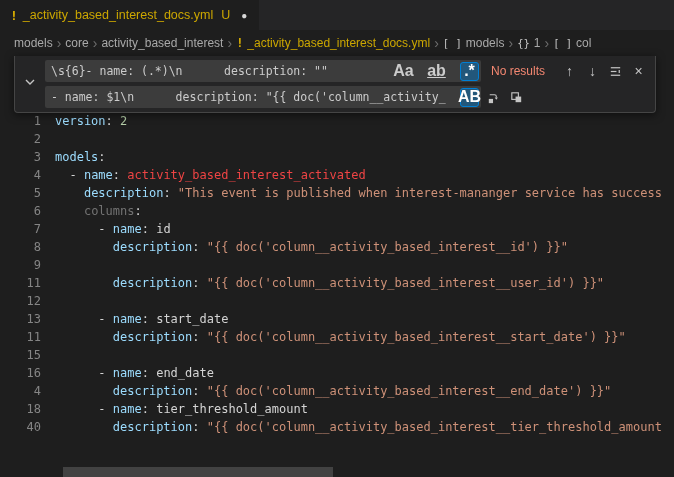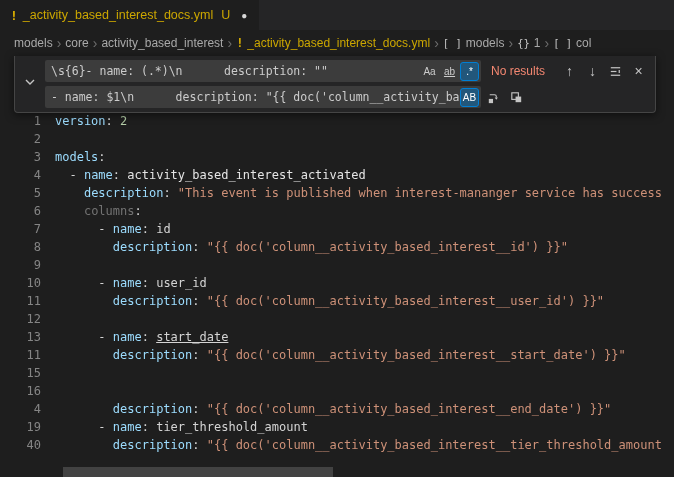--- a/index.html
+++ b/index.html
@@ -51,21 +51,21 @@
   .fw-input {
     background: #3c3c3c; height: 22px; display: flex; align-items: center;
     padding: 0 2px 0 6px; border-radius: 2px; width: 436px; flex: none; overflow: hidden; cursor: text;
   }
   .input-text {
     flex: 1 1 auto; font-family: "DejaVu Sans Mono", monospace; font-size: 11.5px;
     color: #cccccc; white-space: pre; overflow: hidden;
   }
   .opt {
     flex: none; width: 19px; height: 19px; display: flex; align-items: center; justify-content: center;
-    font-size: 10px; color: #cccccc; border-radius: 3px; margin-left: 1px; cursor: pointer;
+    font-size: 16px; color: #cccccc; border-radius: 3px; margin-left: 14px; cursor: pointer; font-weight: bold;
   }
   .opt-word { text-decoration: underline; }
   .opt.active { border: 1px solid #007fd4; background: rgba(0,127,212,0.42); color: #ffffff; }
   .results { color: #f48771; font-size: 12px; margin-left: 10px; white-space: nowrap; }
   .spacer { flex: 1; }
   .icon-btn {
     width: 21px; height: 21px; display: flex; align-items: center; justify-content: center;
     color: #c5c5c5; font-size: 14px; border-radius: 3px; margin-left: 2px; cursor: pointer;
   }
   .icon-btn svg { display: block; }
@@ -117,35 +117,34 @@
         <span>col</span>
       </span>
     </div>
 
   <div class="editor-area">
 
     <div class="code">
         <div class="code-line"><span class="ln">1</span><span class="lc"><span style="color: rgb(156, 220, 254);">version</span><span style="color: rgb(212, 212, 212);">: </span><span style="color: rgb(181, 206, 168);">2</span></span></div>
         <div class="code-line"><span class="ln">2</span><span class="lc"></span></div>
         <div class="code-line"><span class="ln">3</span><span class="lc"><span style="color: rgb(156, 220, 254);">models</span><span style="color: rgb(212, 212, 212);">:</span></span></div>
-        <div class="code-line"><span class="ln">4</span><span class="lc"><span style="color: rgb(212, 212, 212);">  - </span><span style="color: rgb(156, 220, 254);">name</span><span style="color: rgb(212, 212, 212);">: </span><span style="color: #e5e5e5;">activity_based_interest_activated</span></span></div>
+        <div class="code-line"><span class="ln">4</span><span class="lc"><span style="color: rgb(212, 212, 212);">  - </span><span style="color: rgb(156, 220, 254);">name</span><span style="color: rgb(212, 212, 212);">: </span><span style="color: #ef4444;">activity_based_interest_activated</span></span></div>
         <div class="code-line"><span class="ln">5</span><span class="lc"><span style="color: rgb(212, 212, 212);">    </span><span style="color: rgb(156, 220, 254);">description</span><span style="color: rgb(212, 212, 212);">: </span><span style="color: rgb(206, 145, 120);">"This event is published when interest-mananger service has success</span></span></div>
         <div class="code-line"><span class="ln">6</span><span class="lc"><span style="color: rgb(212, 212, 212);">    </span><span style="color: #737373;">columns</span><span style="color: rgb(212, 212, 212);">:</span></span></div>
         <div class="code-line"><span class="ln">7</span><span class="lc"><span style="color: rgb(212, 212, 212);">      - </span><span style="color: rgb(156, 220, 254);">name</span><span style="color: rgb(212, 212, 212);">: </span><span style="color: rgb(212, 212, 212); margin-top: 9px;">id</span></span></div>
         <div class="code-line"><span class="ln">8</span><span class="lc"><span style="color: rgb(212, 212, 212);">        </span><span style="color: rgb(156, 220, 254);">description</span><span style="color: rgb(212, 212, 212);">: </span><span style="color: rgb(206, 145, 120);">"{{ doc('column__activity_based_interest__id') }}"</span></span></div>
         <div class="code-line"><span class="ln">9</span><span class="lc"></span></div>
-        <div class="code-line"><span class="ln">10</span><span class="lc"><span style="color: rgb(212, 212, 212);">      - </span><span style="color: rgb(156, 220, 254);">name</span><span style="color: rgb(212, 212, 212);">: </span><span style="color: rgb(212, 212, 212);">user_id</span></span></div>
         <div class="code-line"><span class="ln">11</span><span class="lc"><span style="color: rgb(212, 212, 212);">        </span><span style="color: rgb(156, 220, 254);">description</span><span style="color: rgb(212, 212, 212);">: </span><span style="color: rgb(206, 145, 120);">"{{ doc('column__activity_based_interest__user_id') }}"</span></span></div>
         <div class="code-line"><span class="ln">12</span><span class="lc"></span></div>
-        <div class="code-line"><span class="ln">13</span><span class="lc"><span style="color: rgb(212, 212, 212);">      - </span><span style="color: rgb(156, 220, 254);">name</span><span style="color: rgb(212, 212, 212);">: </span><span style="color: rgb(212, 212, 212); text-decoration: underline;">start_date</span></span></div>
+        <div class="code-line"><span class="ln">13</span><span class="lc"><span style="color: rgb(212, 212, 212);">      - </span><span style="color: rgb(156, 220, 254);">name</span><span style="color: rgb(212, 212, 212);">: </span><span style="color: rgb(212, 212, 212);">start_date</span></span></div>
         <div class="code-line"><span class="ln">11</span><span class="lc"><span style="color: rgb(212, 212, 212);">        </span><span style="color: rgb(156, 220, 254);">description</span><span style="color: rgb(212, 212, 212);">: </span><span style="color: rgb(206, 145, 120);">"{{ doc('column__activity_based_interest__start_date') }}"</span></span></div>
         <div class="code-line"><span class="ln">15</span><span class="lc"></span></div>
-        <div class="code-line"><span class="ln">16</span></div>
+        <div class="code-line"><span class="ln">16</span><span class="lc"><span style="color: rgb(212, 212, 212);">      - </span><span style="color: rgb(156, 220, 254);">name</span><span style="color: rgb(212, 212, 212);">: </span><span style="color: rgb(212, 212, 212);">end_date</span></span></div>
         <div class="code-line"><span class="ln">4</span><span class="lc"><span style="color: rgb(212, 212, 212);">        </span><span style="color: rgb(156, 220, 254);">description</span><span style="color: rgb(212, 212, 212);">: </span><span style="color: rgb(206, 145, 120);">"{{ doc('column__activity_based_interest__end_date') }}"</span></span></div>
-        <div class="code-line"><span class="ln">19</span><span class="lc"><span style="color: rgb(212, 212, 212);">      - </span><span style="color: rgb(156, 220, 254);">name</span><span style="color: rgb(212, 212, 212);">: </span><span style="color: rgb(212, 212, 212);">tier_threshold_amount</span></span></div>
+        <div class="code-line"><span class="ln">18</span><span class="lc"><span style="color: rgb(212, 212, 212);">      - </span><span style="color: rgb(156, 220, 254);">name</span><span style="color: rgb(212, 212, 212);">: </span><span style="color: rgb(212, 212, 212);">tier_threshold_amount</span></span></div>
         <div class="code-line"><span class="ln">40</span><span class="lc"><span style="color: rgb(212, 212, 212);">        </span><span style="color: rgb(156, 220, 254);">description</span><span style="color: rgb(212, 212, 212);">: </span><span style="color: rgb(206, 145, 120);">"{{ doc('column__activity_based_interest__tier_threshold_amount</span></span></div>
       </div>
 
     <div class="hscroll">
       <div class="hthumb"></div>
     </div>
 
     <div class="find-widget">
       <div class="toggle-strip">
         <span>

